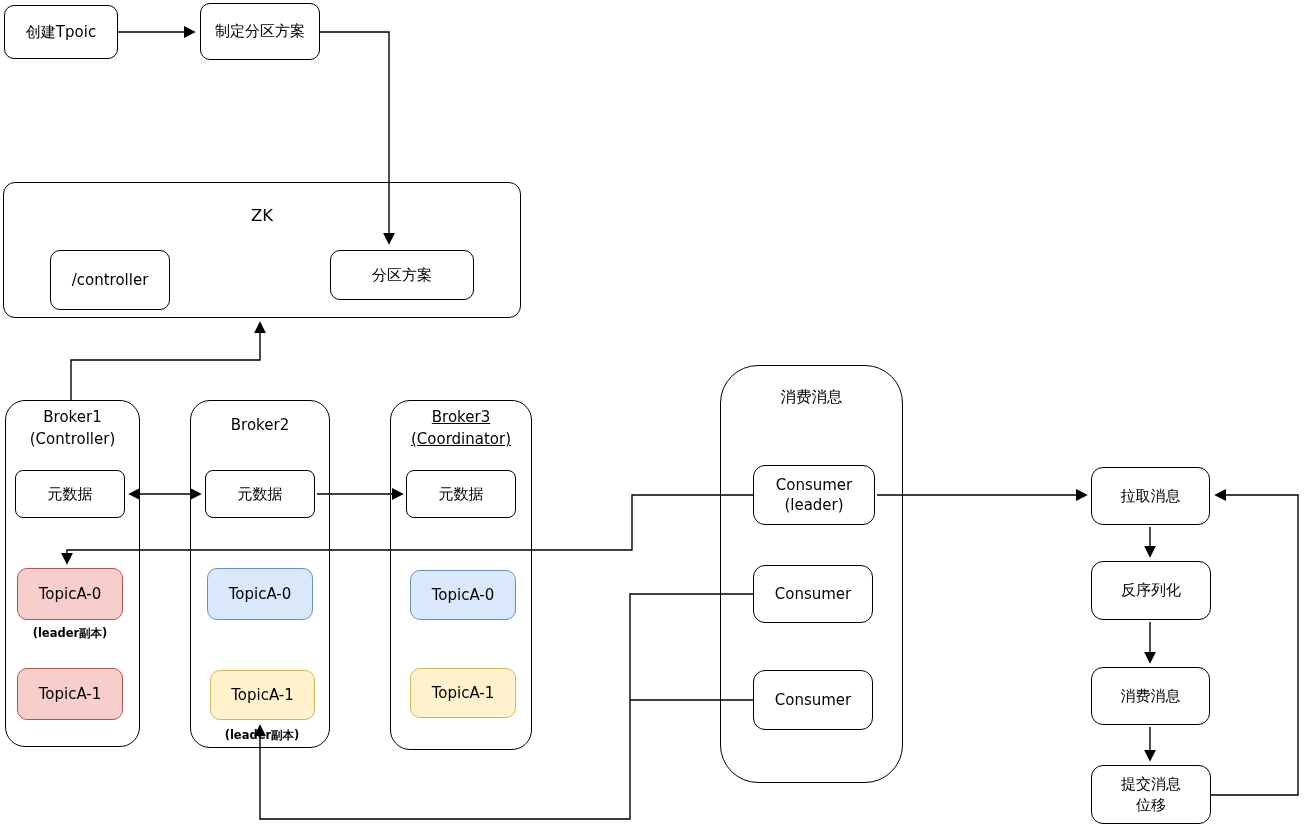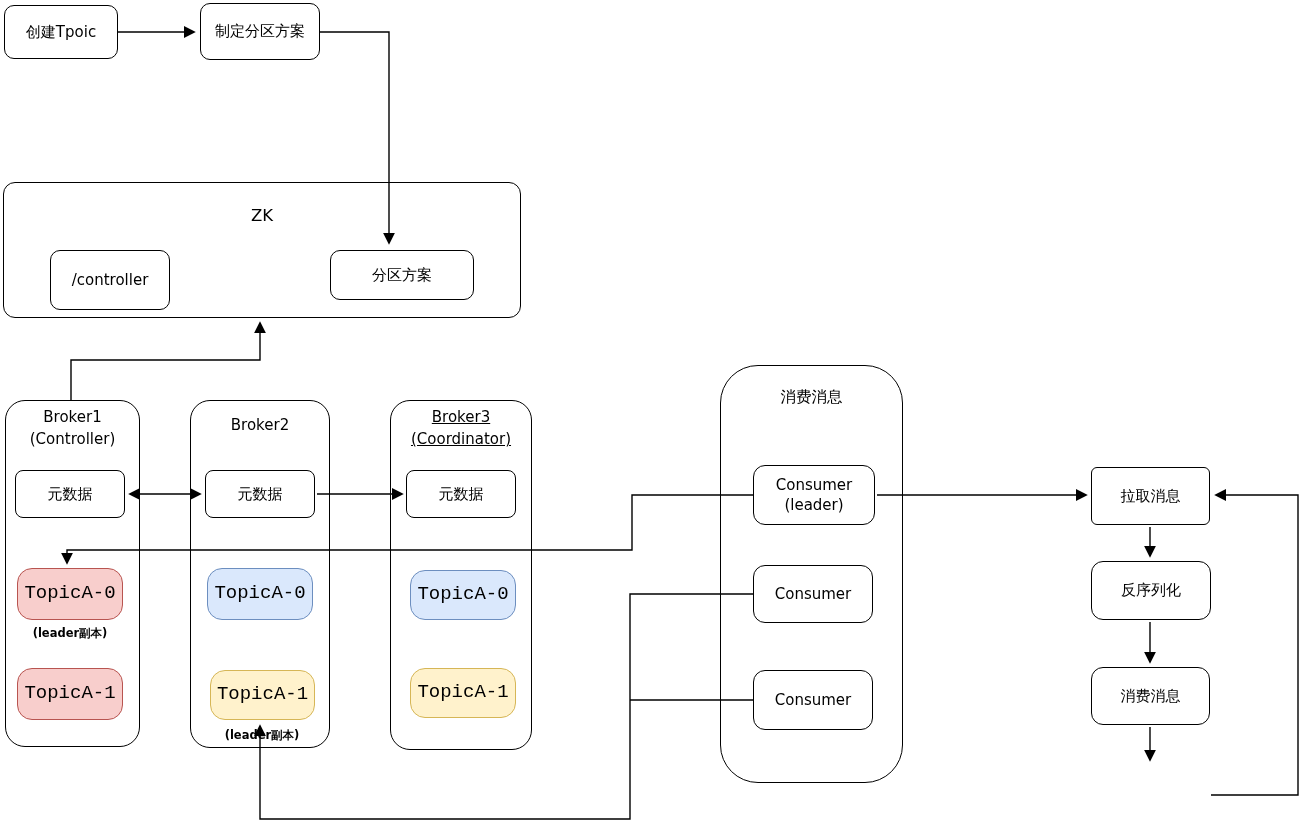--- a/index.html
+++ b/index.html
@@ -18,21 +18,21 @@
   .container-node {
     position:absolute; box-sizing:border-box;
     border:1.4px solid #000; background:#fff;
     z-index:1;
   }
   .container-title {
     width:100%; text-align:center; white-space:pre-line;
     font-size:15px; line-height:1.45;
   }
   .meta { border-radius:8px; }
-  .topic { border-radius:15px; font-size:19px;font-family:Liberation Mono, monospace; }
+  .topic { border-radius:10px; font-size:15px; }
   .topic-red    { background:var(--red-fill,#f8cecc);    border-color:var(--red-border,#b85450); }
   .topic-blue   { background:var(--blue-fill,#dae8fc);   border-color:var(--blue-border,#6c8ebf); }
   .topic-yellow { background:var(--yellow-fill,#fff2cc); border-color:var(--yellow-border,#d6b656); }
   .note {
     position:absolute; font-size:11.5px; text-align:center;
     z-index:2; white-space:nowrap;font-weight:bold;
   }
   #wires { position:absolute; left:0; top:0; width:1310px; height:830px;
            z-index:3; pointer-events:none; }
   .connector { fill:none; stroke:var(--line-color,#000); stroke-width:1.4px; }
@@ -77,23 +77,25 @@
   <div class="node topic topic-yellow" style="left:410px; top:668px; width:106px; height:50px;">TopicA-1</div>
 
   <div class="container-node" style="left:720px; top:365px; width:183px; height:418px; border-radius:38px;">
     <div class="container-title" style="margin-top:20px; font-size:15.5px;">消费消息</div>
   </div>
   <div class="node" style="left:753px; top:465px; width:122px; height:60px; border-radius:12px;">Consumer
 (leader)</div>
   <div class="node" style="left:753px; top:565px; width:120px; height:58px; border-radius:12px;">Consumer</div>
   <div class="node" style="left:753px; top:670px; width:120px; height:60px; border-radius:12px;">Consumer</div>
 
-  <div class="node" style="left:1091px; top:467px; width:119px; height:58px; border-radius:6px;">拉取消息</div>
+  <div class="node" style="left:1091px; top:467px; width:119px; height:58px; border-radius:12px;">拉取消息</div>
   <div class="node" style="left:1091px; top:667px; width:119px; height:58px; border-radius:12px;">消费消息</div>
   <div class="node" style="left:1091px; top:561px; width:120px; height:59px; border-radius:12px;">反序列化</div>
+  <div class="node" style="left:1091px; top:765px; width:120px; height:59px; border-radius:12px;">提交消息
+位移</div>
 
   <svg id="wires" viewBox="0 0 1310 830" xmlns="http://www.w3.org/2000/svg">
     <defs>
       <marker id="arr" viewBox="0 0 10 10" refX="8.5" refY="5" markerWidth="8.5" markerHeight="8.5" orient="auto-start-reverse">
         <path d="M0 0 L10 5 L0 10 z" fill="#000"></path>
       </marker>
     </defs>
     <path class="connector" d="M118 32 H194" marker-end="url(#arr)"></path>
     <path class="connector" d="M320 32 H389 V243" marker-end="url(#arr)"></path>
     <path class="connector" d="M71 400 V360 H260 V323" marker-end="url(#arr)"></path>

